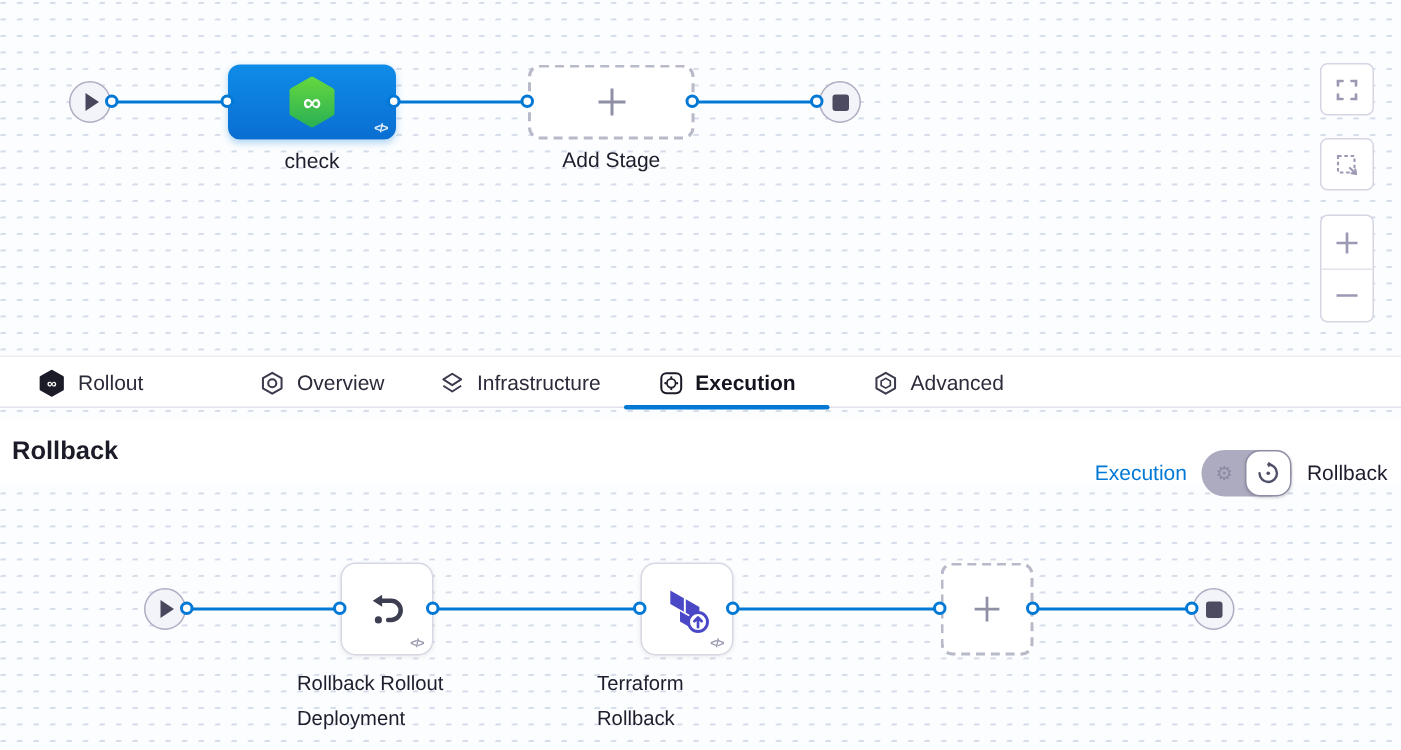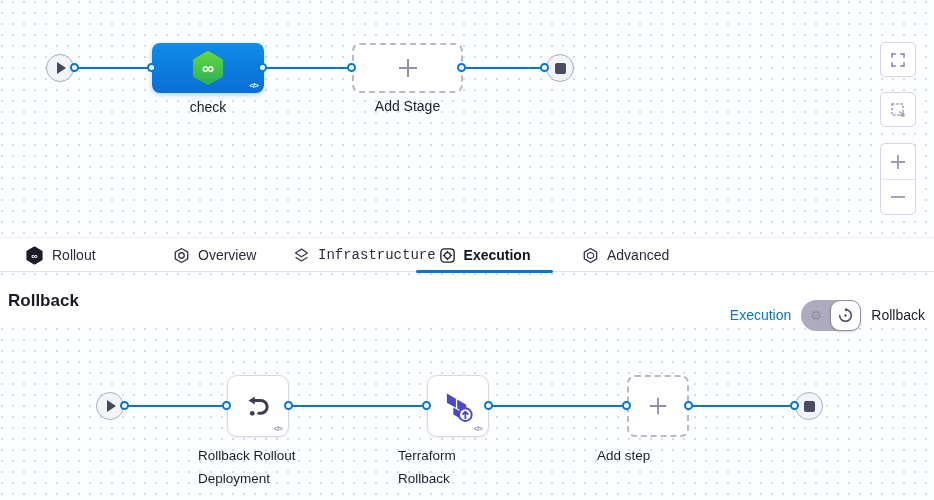--- a/index.html
+++ b/index.html
@@ -167,21 +167,21 @@
     </div>
 
     <div class="tab" style="left:173px;">
       <svg width="17" height="17" viewBox="0 0 20 20">
         <polygon points="10,1.8 17.3,6 17.3,14 10,18.2 2.7,14 2.7,6" fill="none" stroke="#3b3b4d" stroke-width="1.6" stroke-linejoin="round"></polygon>
         <circle cx="10" cy="10" r="3.2" fill="none" stroke="#3b3b4d" stroke-width="1.6"></circle>
       </svg>
       <span>Overview</span>
     </div>
 
-    <div class="tab" style="left:293px;font-family:Liberation Mono, monospace;">
+    <div class="tab" style="left:293px;">
       <svg width="17" height="17" viewBox="0 0 20 20">
         <g fill="none" stroke="#3b3b4d" stroke-width="1.5" stroke-linejoin="round">
           <polygon points="10,2.5 17,7 10,11.5 3,7"></polygon>
           <polyline points="3,12 10,16.5 17,12"></polyline>
         </g>
       </svg>
       <span>Infrastructure</span>
     </div>
 
     <div class="tab active" style="left:416px; width:137px;">
@@ -262,21 +262,20 @@
     <div class="step-label" style="left:398px; top:172px; width:120px;">
       <div>Terraform</div>
       <div>Rollback</div>
     </div>
 
     <div class="add-node" style="left:627px; top:103px; width:62px; height:62px;">
       <svg width="22" height="22" viewBox="0 0 24 24">
         <path class="plus-glyph" d="M12 3 V21 M3 12 H21" fill="none"></path>
       </svg>
     </div>
-    <div class="step-label" style="left:597px; top:172px; width:120px;">Add step</div>
 
     <div class="endpoint" style="left:795px; top:120px;">
       <div class="stop-sq"></div>
     </div>
 
     <div class="port" style="left:120px; top:129px;"></div>
     <div class="port" style="left:222px; top:129px;"></div>
     <div class="port" style="left:284px; top:129px;"></div>
     <div class="port" style="left:422px; top:129px;"></div>
     <div class="port" style="left:484px; top:129px;"></div>

